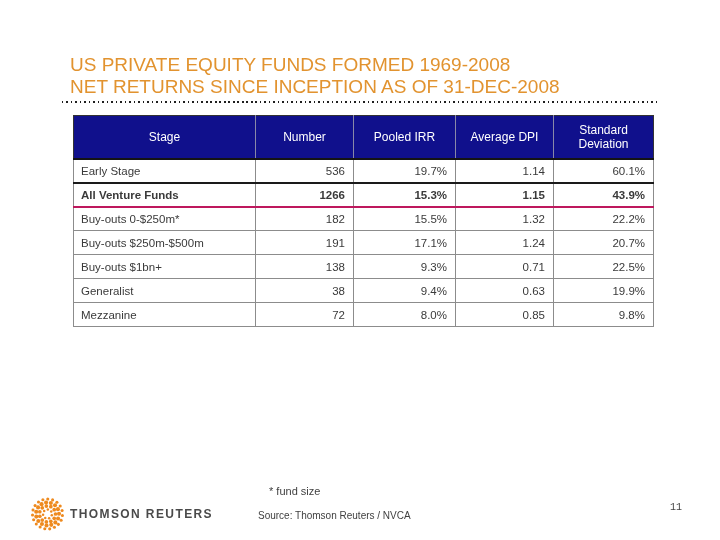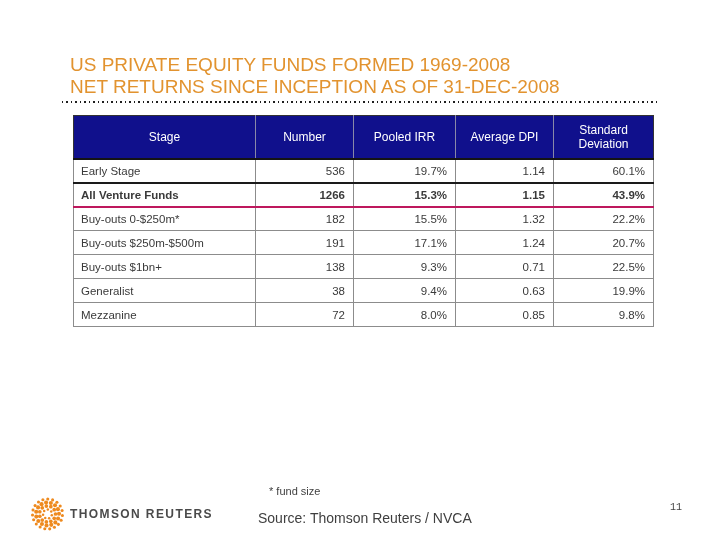--- a/index.html
+++ b/index.html
@@ -72,21 +72,21 @@
   .footnote {
     position: absolute;
     left: 258px; top: 485px;
     font-size: 11px;
     color: #3f3f3f;
     margin-left: 11px;
   }
   .source-line {
     position: absolute;
     left: 258px; top: 510px;
-    font-size: 14px;
+    font-size: 10px;
     color: #3f3f3f;
   }
   .logo {
     position: absolute;
     left: 30px; top: 496px;
     display: flex;
     align-items: center;
   }
   .logo-mark { width: 36px; height: 36px; display: block; }
   .logo-text {

